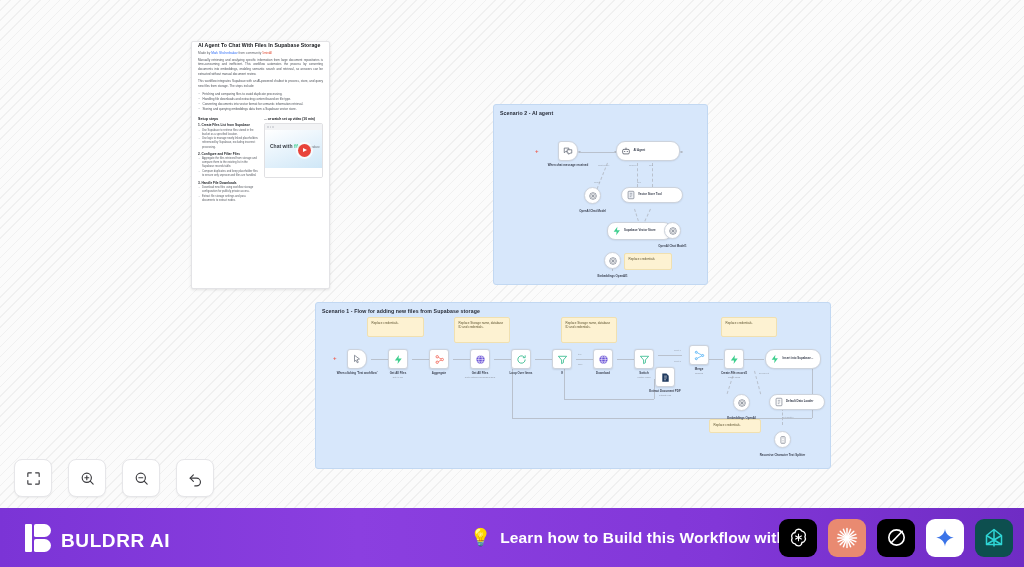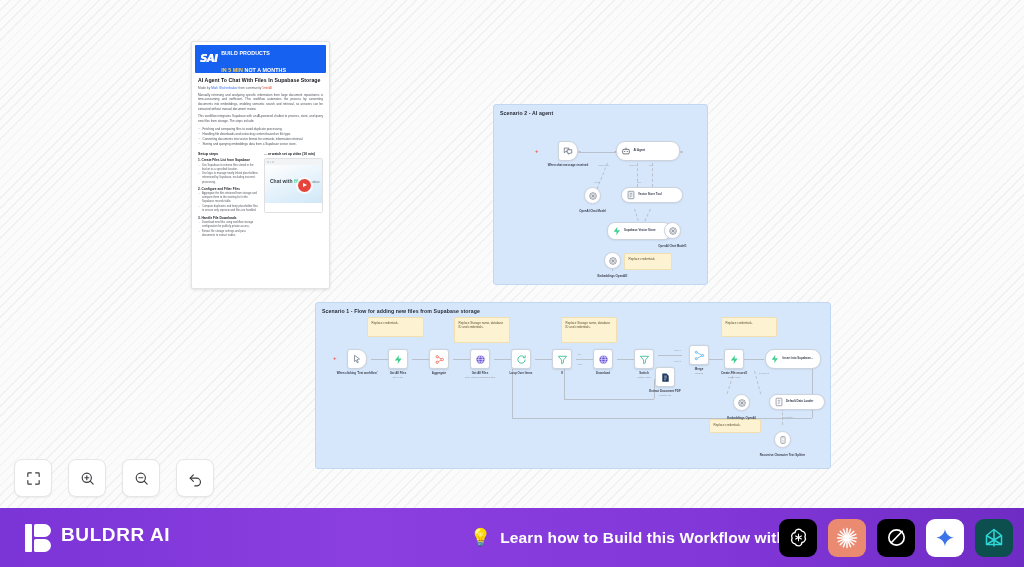--- a/index.html
+++ b/index.html
@@ -173,21 +173,21 @@
     cursor: pointer;
   }
   .tool-btn svg { width: 17px; height: 17px; stroke: #3a3a3e; fill: none; stroke-width: 1.6; }
 
   
   #footer {
     position: absolute; left: 0; top: 508px; width: 1024px; height: 59px;
     background: linear-gradient(90deg, #7b34d6 0%, #8b3fe0 35%, #8237d8 70%, #6f2cc4 100%);
     display: flex; align-items: center;
   }
-  #brand { display: flex; align-items: flex-start; gap: 10px; margin-left: 25px; }
+  #brand { display: flex; align-items: flex-end; gap: 10px; margin-left: 25px; }
   .brand-mark { width: 26px; height: 28px; position: relative; }
   .brand-mark .bar {
     position: absolute; left: 0; top: 0; width: 7px; height: 28px; background: #fff; border-radius: 1px;
   }
   .brand-mark .b1 {
     position: absolute; left: 9px; top: 0; width: 17px; height: 13px;
     background: #fff; border-radius: 2px 7px 7px 2px;
   }
   .brand-mark .b2 {
     position: absolute; left: 9px; top: 15px; width: 17px; height: 13px;
@@ -215,27 +215,20 @@
   .ai-gemini { background: #ffffff; }
   .ai-other  { background: #0d4f4f; }
 </style>
 </head>
 <body>
 
 <div id="canvas">
 
   <div id="doc">
 
-    <div class="doc-banner">
-      <span class="banner-logo">SAI</span>
-      <span class="banner-text">
-        <span class="banner-l1">BUILD PRODUCTS</span><br>
-        <span class="banner-l2"><span class="hi">IN 5 MIN </span><span class="wh">NOT A MONTHS</span></span>
-      </span>
-    </div>
 
     <div class="doc-body">
       <div class="doc-title">AI Agent To Chat With Files In Supabase Storage</div>
       <div class="doc-byline"><span>Made by </span><span class="lnk">Mark Shcherbakov</span><span> from community </span><span class="lnk2">5minAI</span></div>
       <div class="doc-p">Manually retrieving and analyzing specific information from large document repositories is time-consuming and inefficient. This workflow automates the process by converting documents into embeddings, enabling semantic search and retrieval, so answers can be extracted without manual document review.</div>
       <div class="doc-p">This workflow integrates Supabase with an AI-powered chatbot to process, store, and query new files from storage. The steps include:</div>
       <ul class="doc-ul">
         <li>Fetching and comparing files to avoid duplicate processing.</li>
         <li>Handling file downloads and extracting content based on file type.</li>
         <li>Converting documents into vector format for semantic information retrieval.</li>

